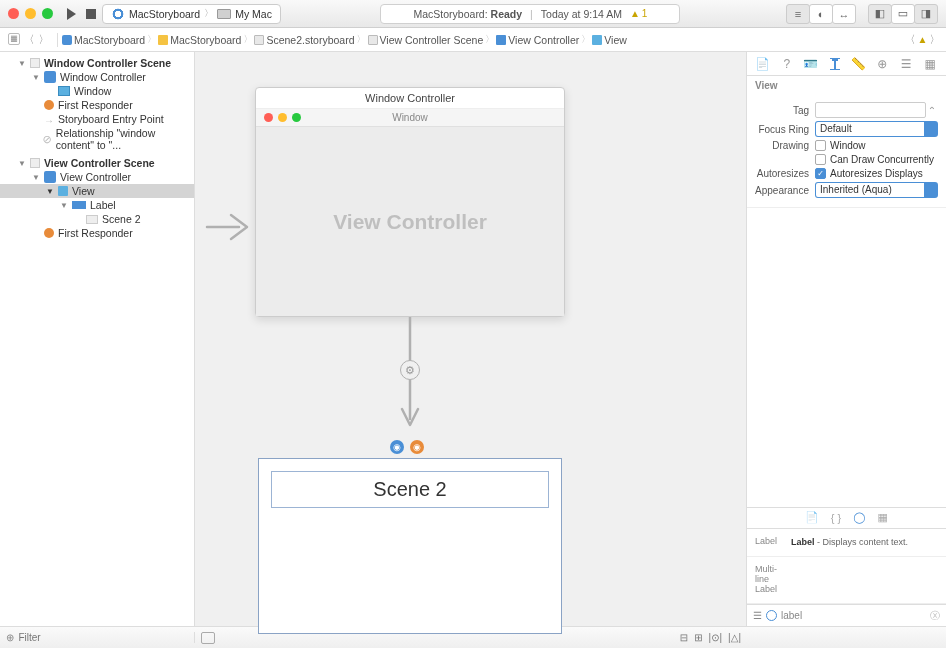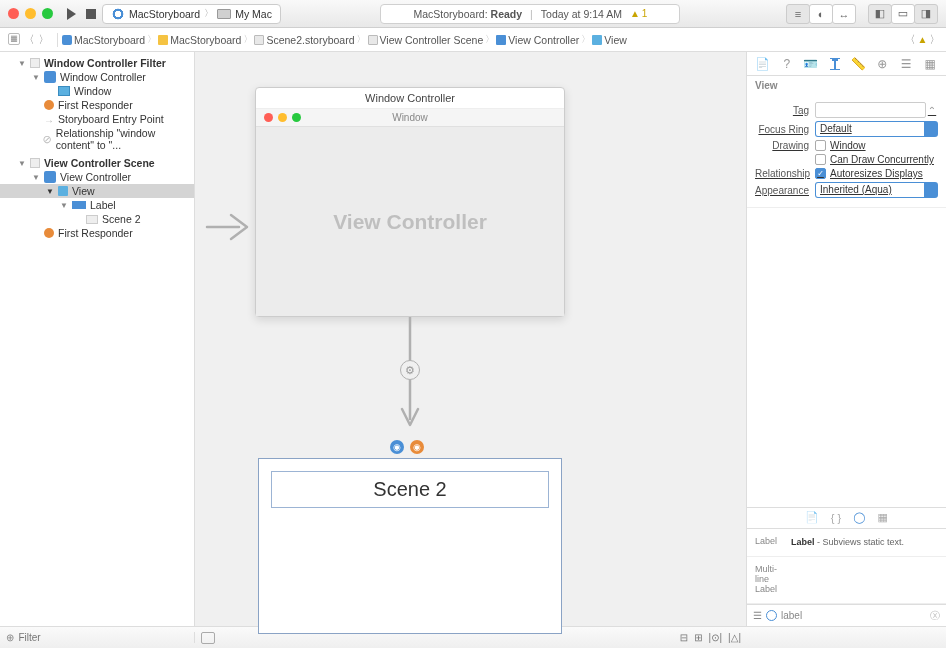--- a/index.html
+++ b/index.html
@@ -71,21 +71,21 @@
 .dock .d { width:14px; height:14px; border-radius:7px; display:flex; align-items:center; justify-content:center; color:#fff; font-size:9px;}
 .scene2 { position:absolute; border:1.5px solid #8aa3c5;}
 .scene2-body { background:#fff; width:100%; height:100%; position:relative;}
 .label-box { position:absolute; border:1px solid #9cb4d4; padding:6px; text-align:center; font-size:20px; left:12px; right:12px; top:12px;}
 
 
 .inspector { width:199px; background:#fff; display:flex; flex-direction:column; }
 .insp-tabs { height:24px; border-bottom:1px solid #ddd; display:flex; align-items:center; justify-content:space-around; padding:0 4px;}
 .insp-tab { width:18px; height:18px; display:flex; align-items:center; justify-content:center; color:#999; font-size:12px; cursor:default;}
 .insp-tab.sel { color:#4a8fd6; }
-.insp-section { padding:6px 8px; border-bottom:1px solid #eee;text-decoration:underline; }
+.insp-section { padding:6px 8px; border-bottom:1px solid #eee; }
 .insp-htxt { font-size:10px; color:#888; font-weight:bold; padding:4px 8px 2px;}
 .form-row { display:flex; align-items:center; margin:3px 0; font-size:10px;}
 .form-row label { width:60px; text-align:right; padding-right:6px; color:#555;}
 .form-row .input { flex:1; background:#fff; border:1px solid #ccc; border-radius:2px; padding:1px 4px; height:16px; font-size:10px;}
 .form-row .select { flex:1; background:#fff; border:1px solid #4a8fd6; border-right:14px solid #4a8fd6; border-radius:3px; padding:1px 4px; height:16px; font-size:10px; position:relative;}
 .form-row .cb { width:11px; height:11px; border:1px solid #aaa; border-radius:2px; margin-right:4px; display:inline-flex; align-items:center; justify-content:center; font-size:8px; color:#fff;}
 .form-row .cb.ck { background:#4a8fd6; border-color:#4a8fd6;}
 .insp-fill { flex:1; }
 .lib-tabs { height:22px; border-top:1px solid #ddd; border-bottom:1px solid #ddd; display:flex; align-items:center; justify-content:center; gap:12px;}
 .lib-tabs .t { color:#aaa; font-size:11px;}
@@ -180,21 +180,21 @@
   </div>
 </div>
 
 <div class="main">
 
   <div class="navigator">
     <div class="tree">
       <div class="row indent1 group">
           <span class="disc">▼</span>
           <span class="ico-sq" style="background:#eee;border:1px solid #ccc"></span>
-          <span>Window Controller Filter</span>
+          <span>Window Controller Scene</span>
         </div>
       <div class="row indent2">
           <span class="disc">▼</span>
           <span class="ico-wc"></span>
           <span>Window Controller</span>
         </div>
       <div class="row indent3">
           <span class="disc"></span>
           <span class="ico-win"></span>
           <span>Window</span>
@@ -317,41 +317,41 @@
         <label>Drawing</label>
         <span class="cb"></span>
         <span>Window</span>
       </div>
       <div class="form-row">
         <label></label>
         <span class="cb"></span>
         <span>Can Draw Concurrently</span>
       </div>
       <div class="form-row">
-        <label>Relationship</label>
+        <label>Autoresizes</label>
         <span class="cb ck">✓</span>
         <span>Autoresizes Displays</span>
       </div>
       <div class="form-row">
         <label>Appearance</label>
         <div class="select"><span>Inherited (Aqua)</span></div>
       </div>
     </div>
 
     <div class="insp-fill"></div>
 
     <div class="lib-tabs">
       <span class="t">📄</span>
       <span class="t">{ }</span>
       <span class="t sel">◯</span>
       <span class="t">▦</span>
     </div>
     <div class="lib-item">
       <div class="thumb">Label</div>
-      <div class="desc"><b>Label</b><span> - Subviews static text.</span></div>
+      <div class="desc"><b>Label</b><span> - Displays content text.</span></div>
     </div>
     <div class="lib-item">
       <div class="thumb" style="white-space:pre-line">Multi-
 line
 Label</div>
     </div>
     <div class="lib-filter">
       <span>☰</span>
       <span class="circ"></span>
       <span>label</span>

